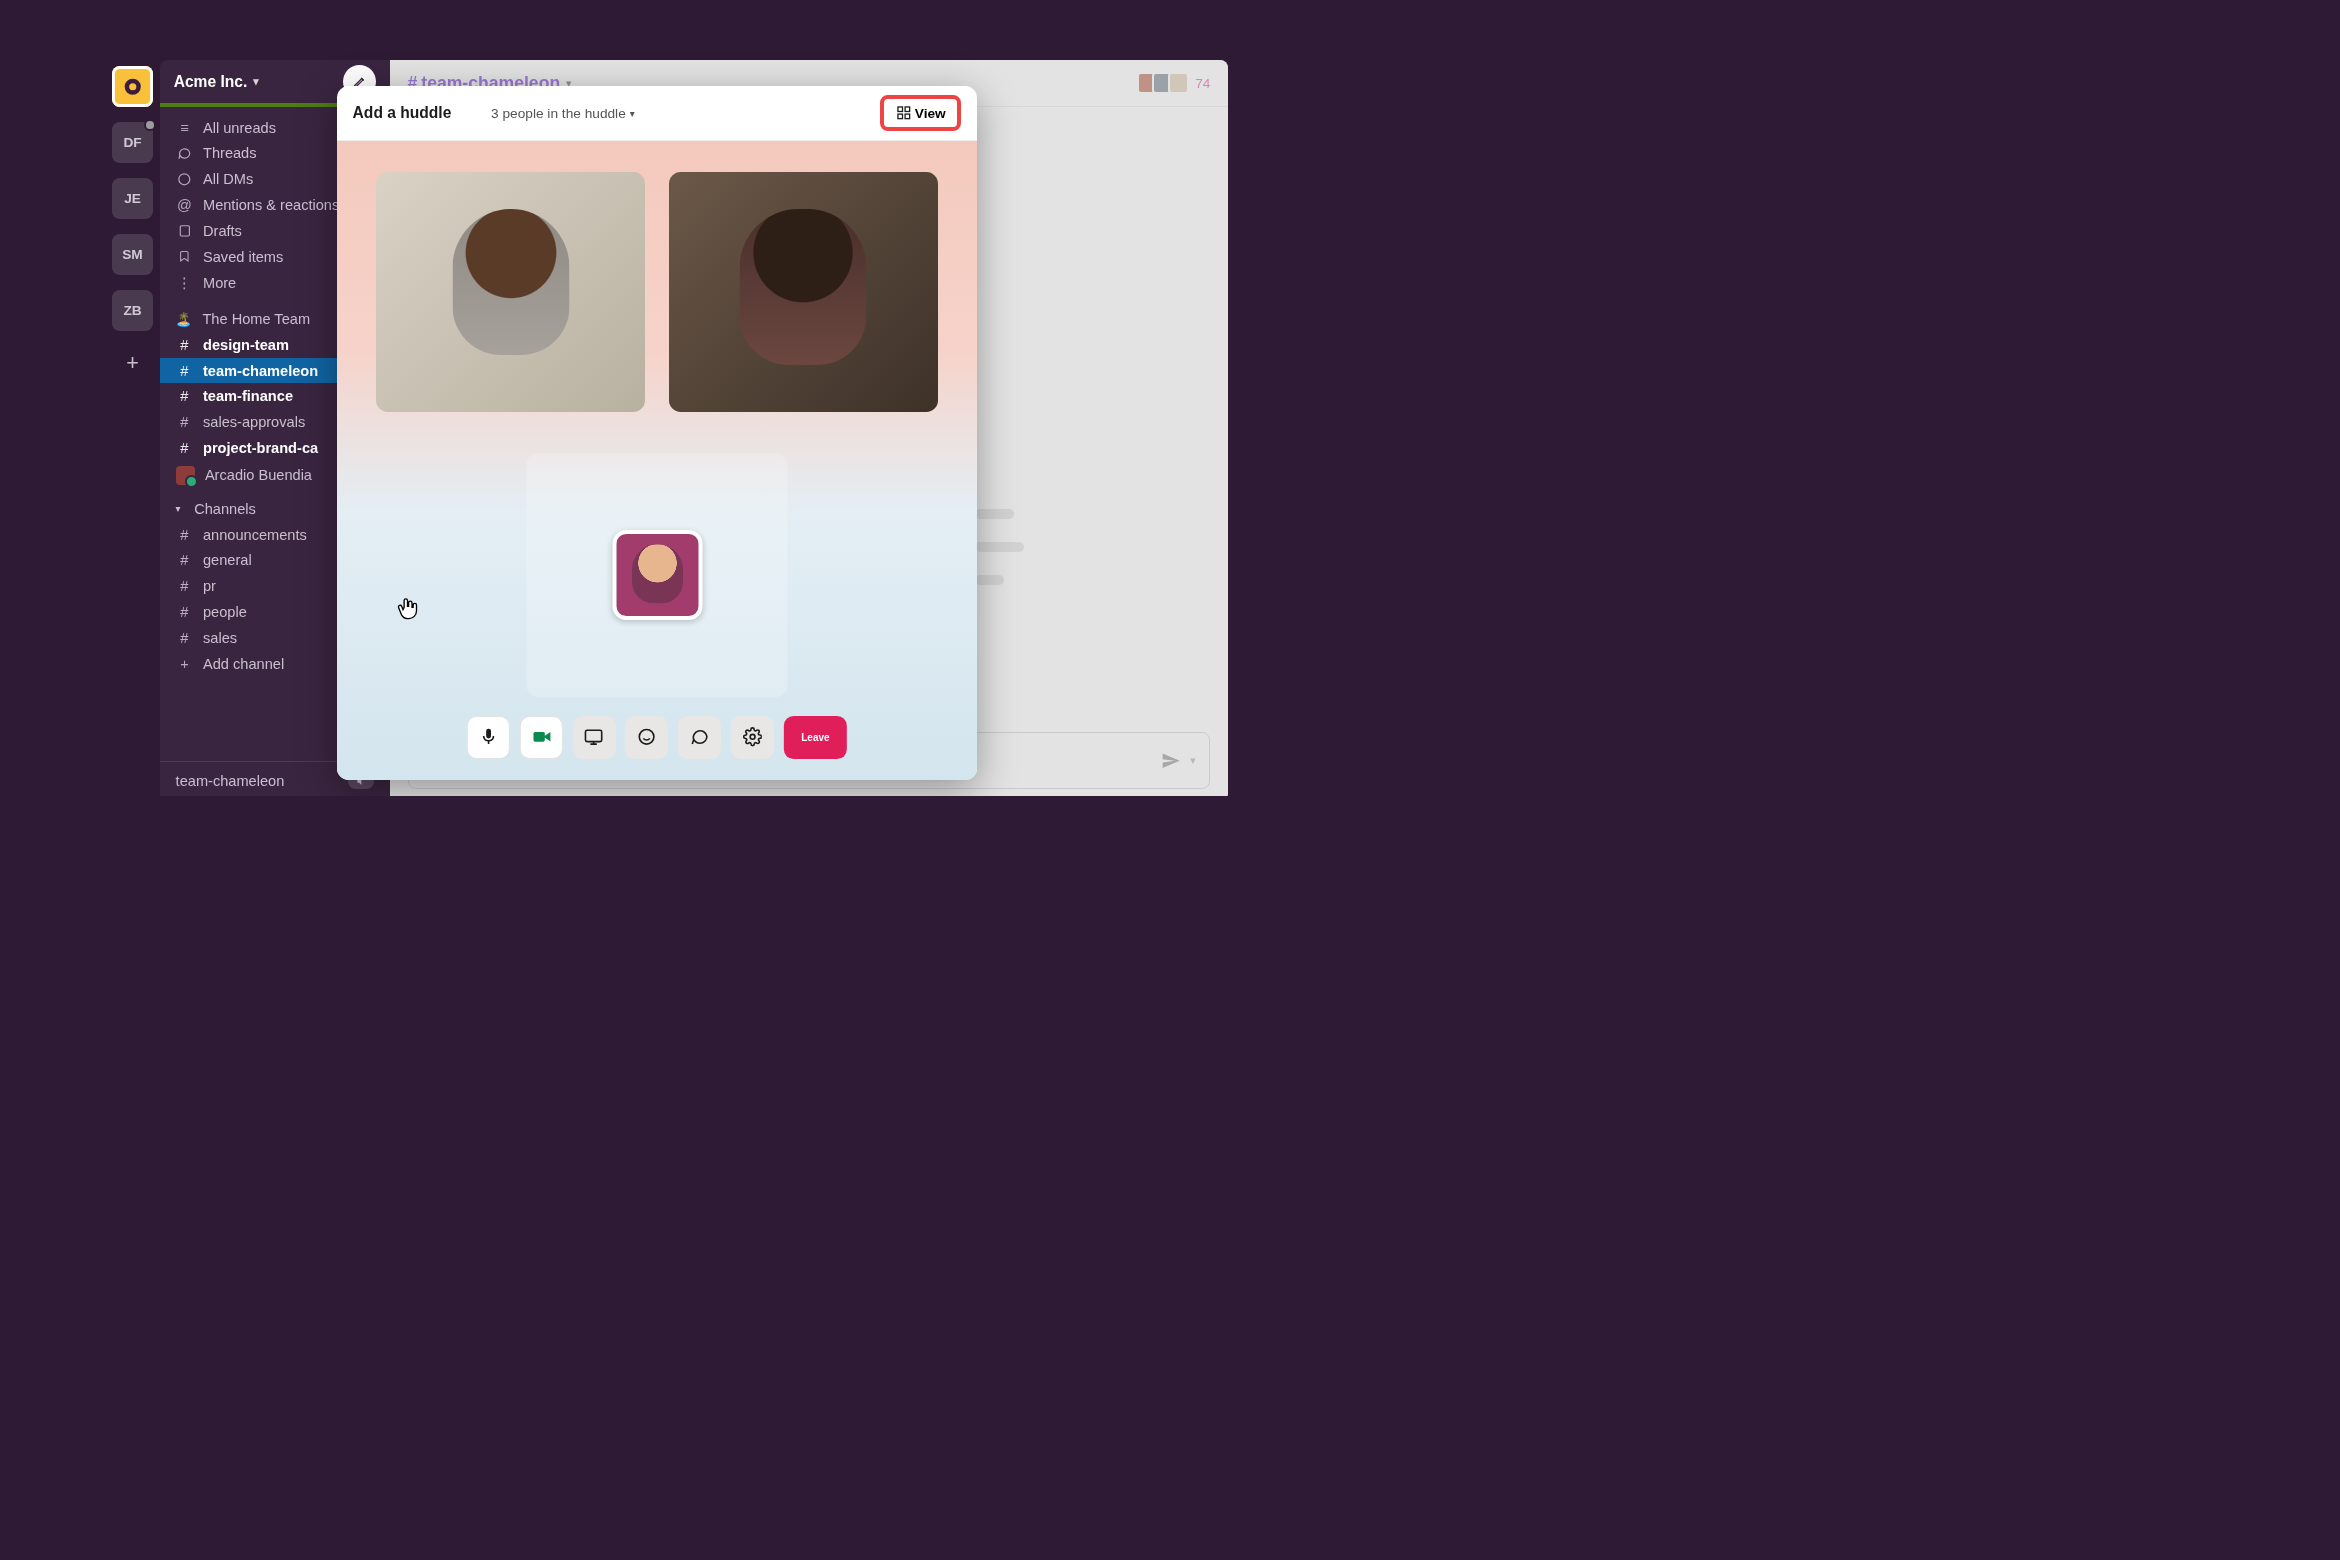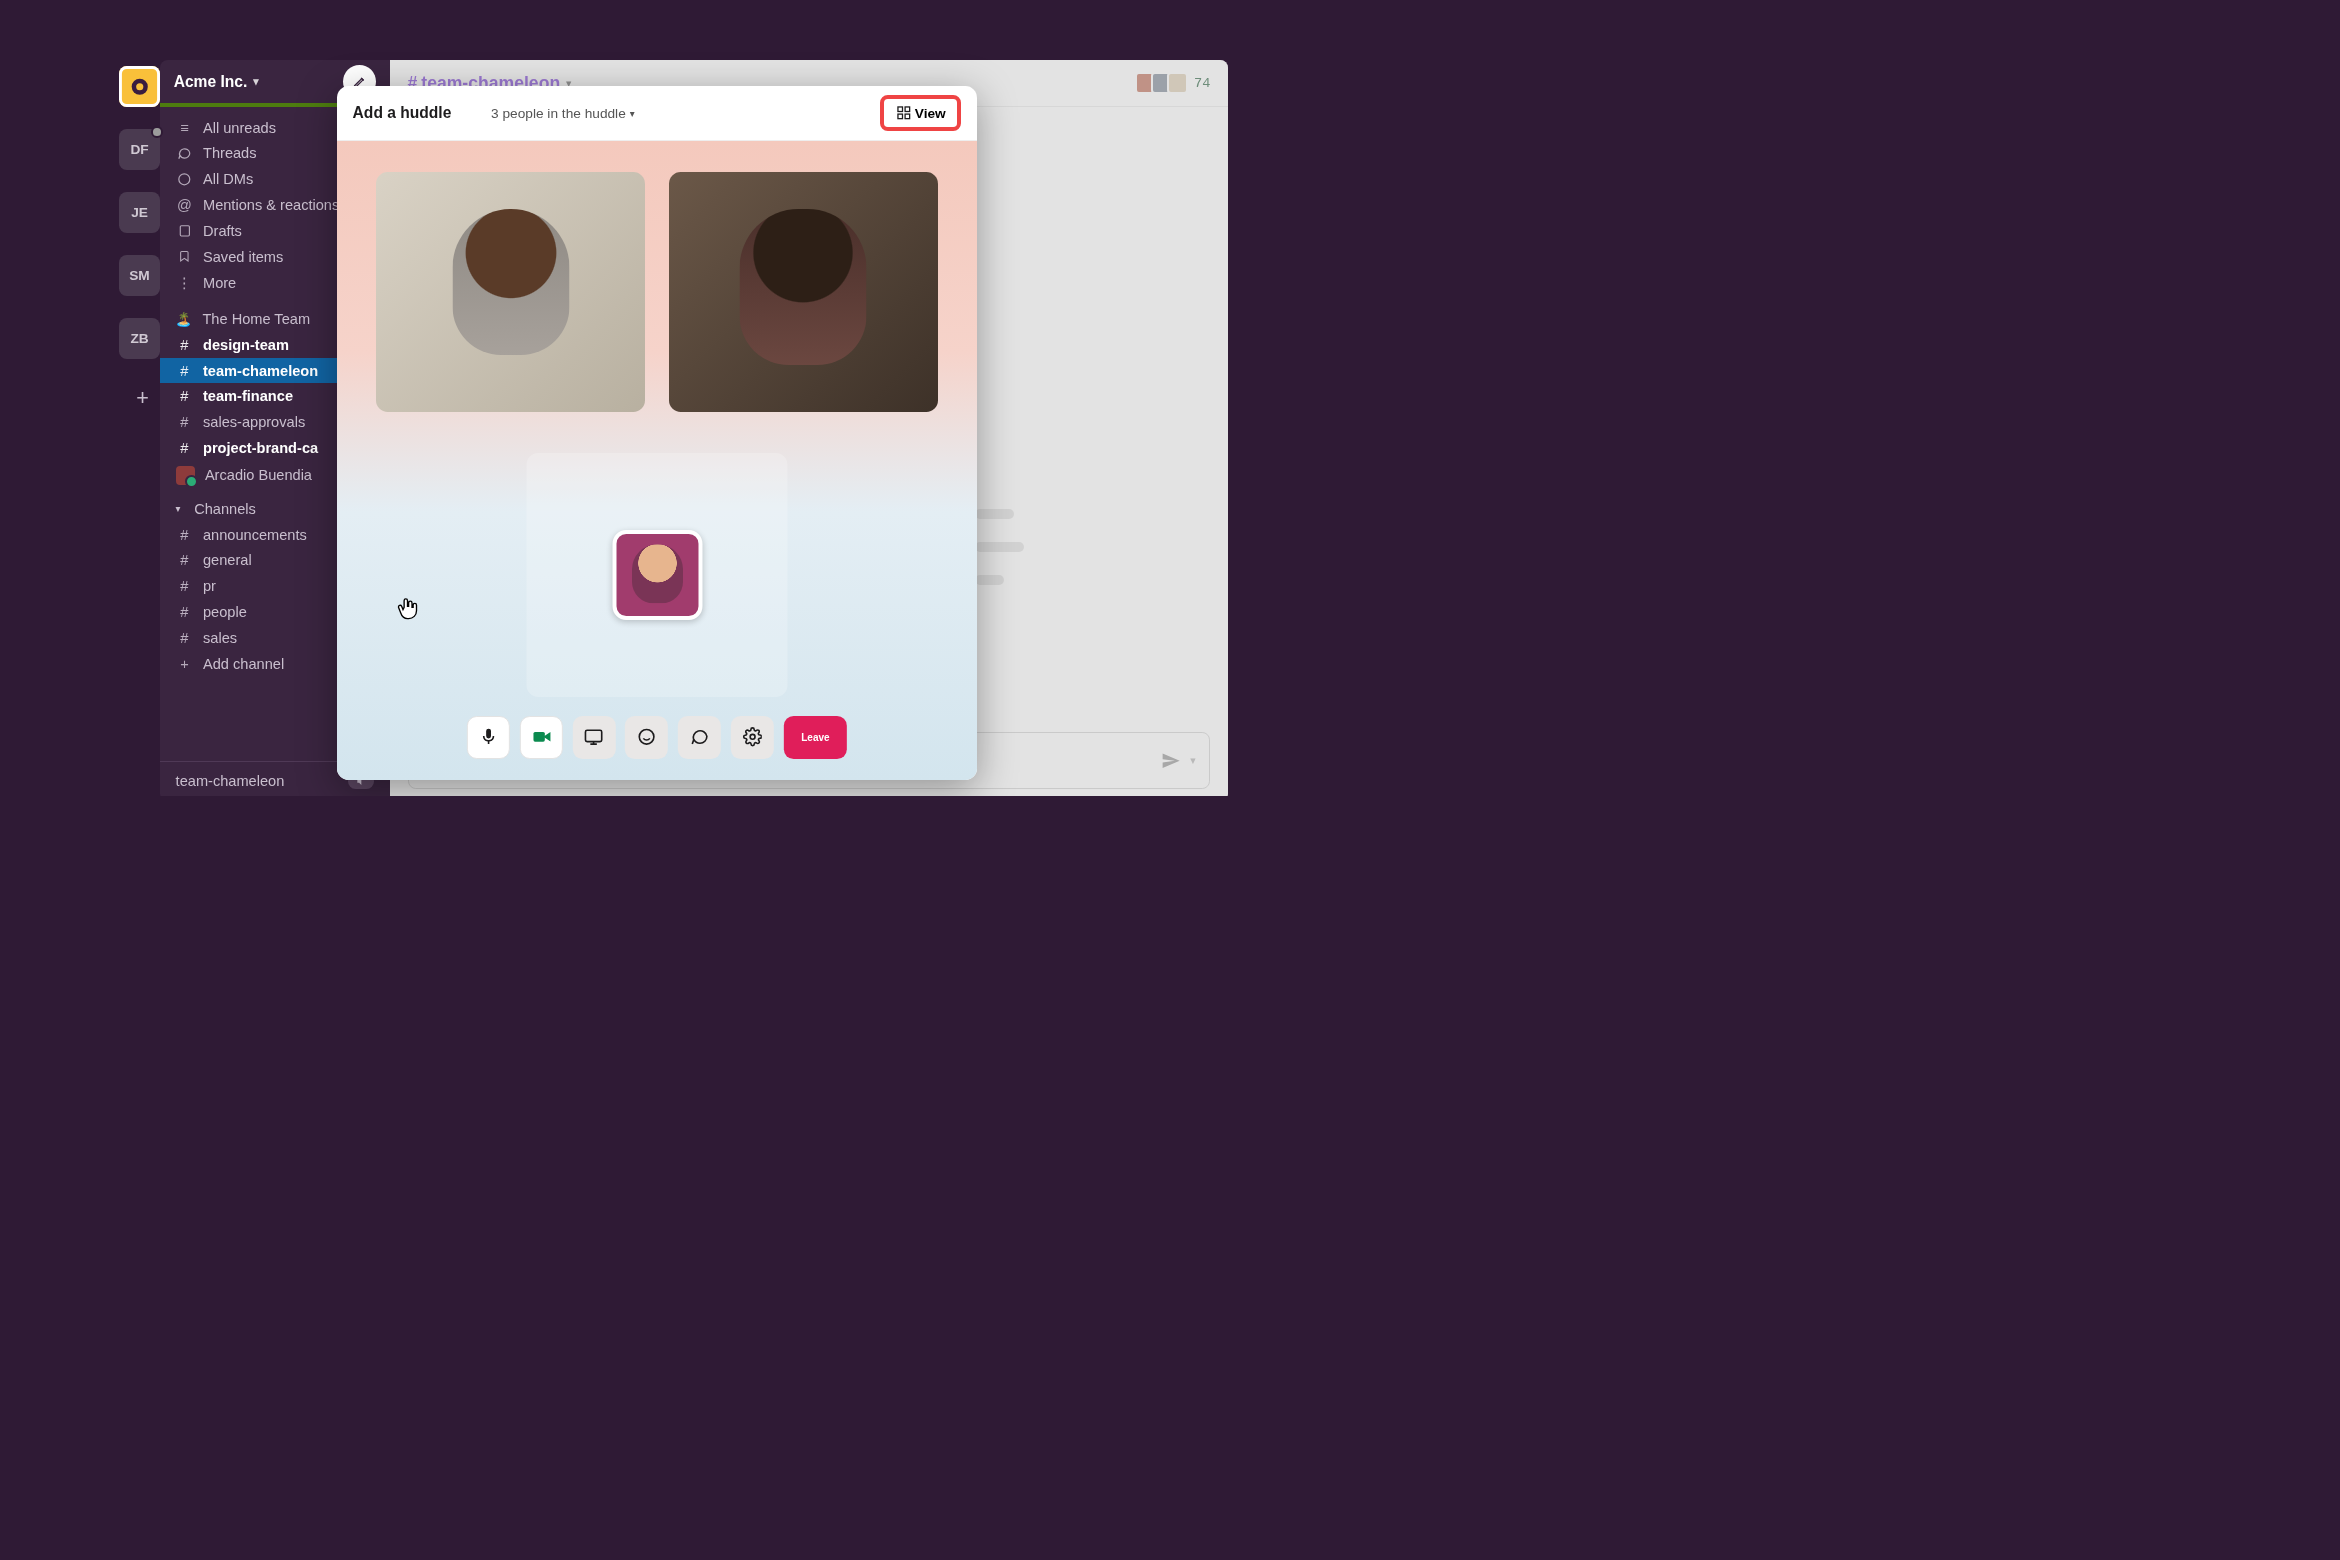--- a/index.html
+++ b/index.html
@@ -18,22 +18,22 @@
   width: 1123px;
   height: 741px;
   display: flex;
   border-radius: 7.8px;
   overflow: visible;
 }
 .rail {
   width: 55px;
   display: flex;
   flex-direction: column;
-  align-items: flex-end;
-  gap: 22px;
+  align-items: center;
+  gap: 15px;
   padding-top: 5.9px;
 }
 .rail-item {
   width: 41px; height: 41px;
   border-radius: 7.8px;
   background: #4a3a50;
   color: #d0c9d3;
   display: flex;
   align-items: center;
   justify-content: center;
@@ -137,21 +137,21 @@
   padding:0 17.6px; border-bottom:1px solid #e6e6e6;
   position:relative; z-index:0;
 }
 .channel-title { font-weight:800; font-size:17.6px; color:#6d28d9; }
 .channel-title .hash-h { margin-right:3.9px; }
 .channel-chev { margin-left:5.9px; font-size:10.7px; color:#555; }
 .member-stack { margin-left:auto; display:flex; align-items:center; gap:5.9px; }
 .avatars { display:flex; }
 .avatars .av { width:21.5px; height:21.5px; border-radius:3.9px; margin-left:-5.9px; border:2px solid #fff; }
 .av1{background:#b85c44;} .av2{background:#6e7a8a;} .av3{background:#d9c6a8;}
-.member-count { font-size:13.7px; color:#14532d;font-family:Liberation Mono, monospace; }
+.member-count { font-size:13.7px; color:#ec4899; }
 .msg-area { position:absolute; bottom:11.7px; left:17.6px; right:17.6px; z-index:0; }
 .msg-box { border:1px solid #ccc; border-radius:7.8px; height:57px;
   display:flex; align-items:center; padding:0 13.7px; color:#aaa;
   justify-content:flex-end; gap:9.8px; }
 .ghost-lines { position:absolute; left:585px; top:449px; z-index:0; }
 .ghost-lines .gl { height:9.8px; background:#ddd; border-radius:4.9px; margin-bottom:23.4px; }
 .gl1{width:39px;} .gl2{width:49px;} .gl3{width:29px;}
 
 
 .huddle {

